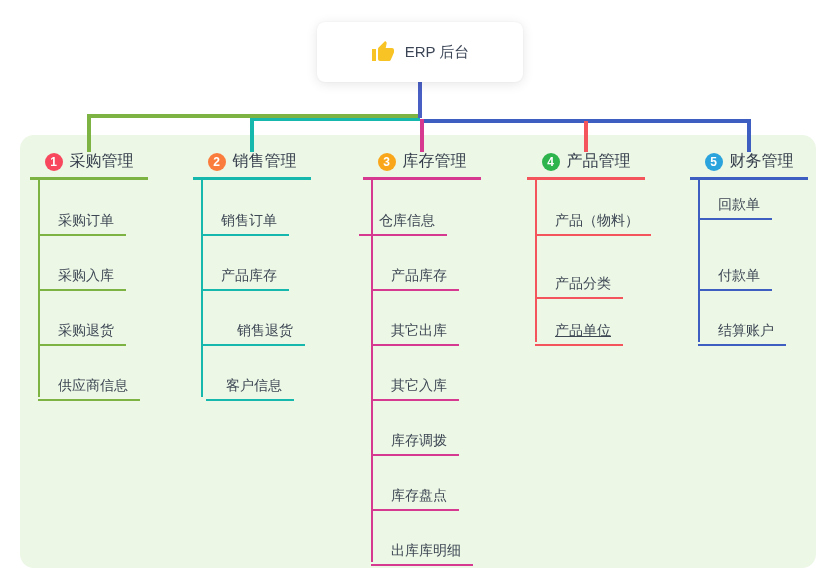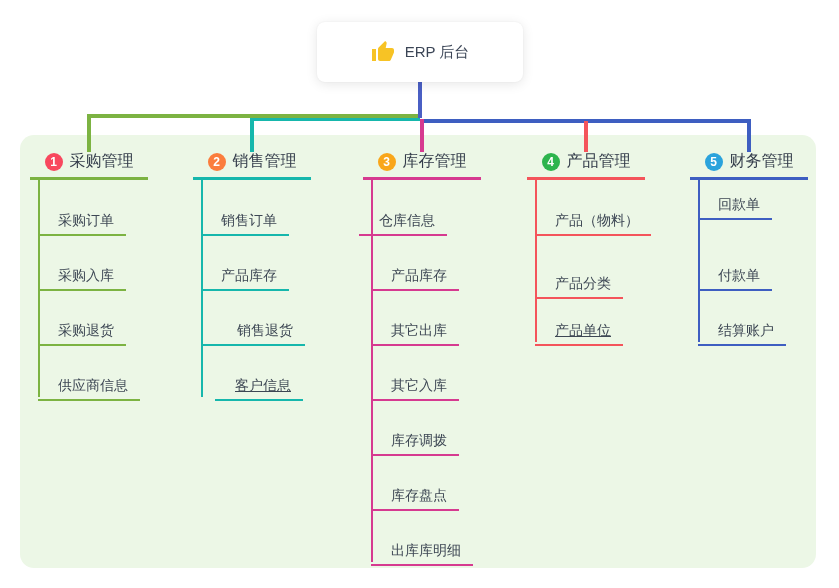--- a/index.html
+++ b/index.html
@@ -80,21 +80,21 @@
       <div class="child-node" style="left: 38px; top: 316px; border-bottom-color: rgb(124, 179, 66);">采购退货</div>
       <div class="child-node" style="left: 38px; top: 371px; border-bottom-color: rgb(124, 179, 66);">供应商信息</div>
       <div class="branch-header" style="left: 193px; border-bottom-color: rgb(22, 183, 172);">
         <span class="badge" style="background: rgb(251, 125, 61);">2</span>
         <span>销售管理</span>
       </div>
       <div class="spine" style="left: 201px; top: 180px; height: 217px; background: rgb(22, 183, 172);"></div>
       <div class="child-node" style="left: 201px; top: 206px; border-bottom-color: rgb(22, 183, 172);">销售订单</div>
       <div class="child-node" style="left: 201px; top: 261px; border-bottom-color: rgb(22, 183, 172);">产品库存</div>
       <div class="child-node" style="left: 201px; top: 316px; border-bottom-color: rgb(22, 183, 172); padding-left: 36px;">销售退货</div>
-      <div class="child-node" style="left: 215px; top: 371px; border-bottom-color: rgb(22, 183, 172); text-decoration: underline;">客户信息</div>
+      <div class="child-node" style="left: 206px; top: 371px; border-bottom-color: rgb(22, 183, 172);">客户信息</div>
       <div class="branch-header" style="left: 363px; border-bottom-color: rgb(214, 58, 144);">
         <span class="badge" style="background: rgb(249, 166, 26);">3</span>
         <span>库存管理</span>
       </div>
       <div class="spine" style="left: 371px; top: 180px; height: 382px; background: rgb(214, 58, 144);"></div>
       <div class="child-node" style="left: 359px; top: 206px; border-bottom-color: rgb(214, 58, 144);">仓库信息</div>
       <div class="child-node" style="left: 371px; top: 261px; border-bottom-color: rgb(214, 58, 144);">产品库存</div>
       <div class="child-node" style="left: 371px; top: 316px; border-bottom-color: rgb(214, 58, 144);">其它出库</div>
       <div class="child-node" style="left: 371px; top: 371px; border-bottom-color: rgb(214, 58, 144);">其它入库</div>
       <div class="child-node" style="left: 371px; top: 426px; border-bottom-color: rgb(214, 58, 144);">库存调拨</div>

